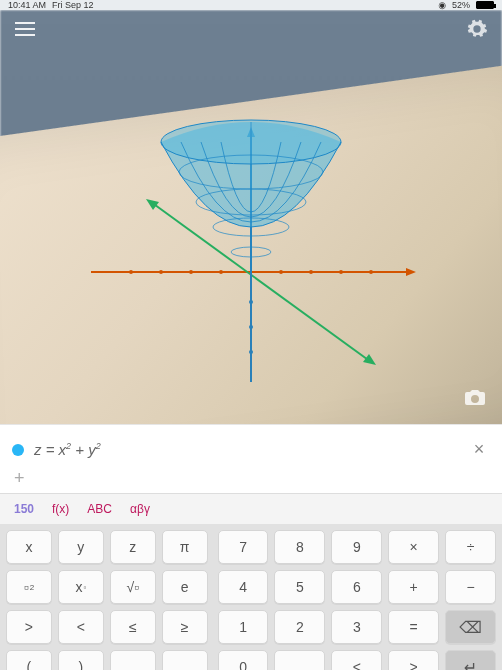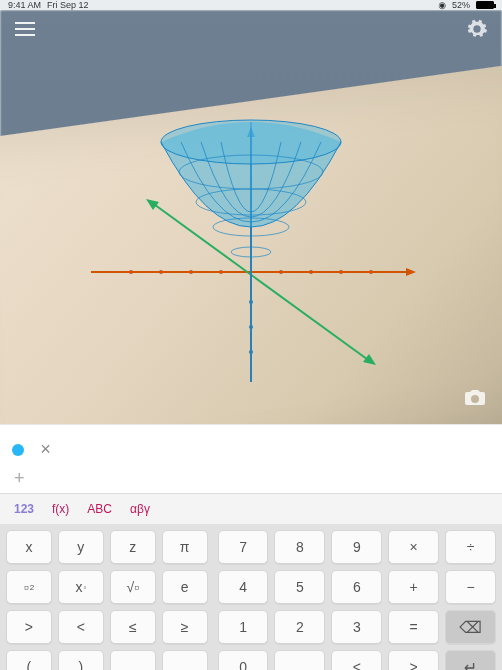--- a/index.html
+++ b/index.html
@@ -41,21 +41,21 @@
   .pad.right { flex:1.45; grid-template-columns:repeat(5,1fr); }
   .key { background:#fbfbfb; border:1px solid #d5d5d5; border-radius:5px; height:34px; display:flex; align-items:center; justify-content:center; font-size:14px; color:#555; box-shadow:0 1px 0 rgba(0,0,0,.05); }
   .key.dark { background:#c9c9c9; font-size:16px; }
   .key sup { font-size:8px; margin-left:1px; }
 </style>
 </head>
 <body>
 
 <div class="status-bar">
   <div class="status-left">
-    <span>9:41 AM</span>
+    <span>10:41 AM</span>
     <span>Fri Sep 12</span>
   </div>
   <div class="status-right">
     <span>◉</span>
     <span>52%</span>
     <span class="battery-icon">
         <div style="width:100%"></div>
       </span>
   </div>
 </div>
@@ -122,27 +122,32 @@
   <div class="camera-btn">
     <svg width="24" height="24" viewBox="0 0 24 24">
         <path fill="#fff" opacity=".9" d="M4 7h3l2-2h6l2 2h3a2 2 0 012 2v9a2 2 0 01-2 2H4a2 2 0 01-2-2V9a2 2 0 012-2zm8 3a4 4 0 100 8 4 4 0 000-8z"></path>
       </svg>
   </div>
 </div>
 
 <div class="input-area">
   <div class="eq-row">
     <span class="dot"></span>
+    <span class="eq-text">
+      <span>z</span> =
+      <span>x</span><sup>2</sup> +
+      <span>y</span><sup>2</sup>
+    </span>
     <span class="close-x">×</span>
   </div>
   <div class="plus-row">+</div>
 </div>
 
 <div class="kb-tabs">
-  <span class="kb-tab active">123</span>
+  <span class="kb-tab active">150</span>
   <span class="kb-tab">f(x)</span>
   <span class="kb-tab">ABC</span>
   <span class="kb-tab">αβγ</span>
 </div>
 
 <div class="keyboard">
   <div class="pad left">
     <div class="key">x</div>
     <div class="key">y</div>
     <div class="key">z</div>

